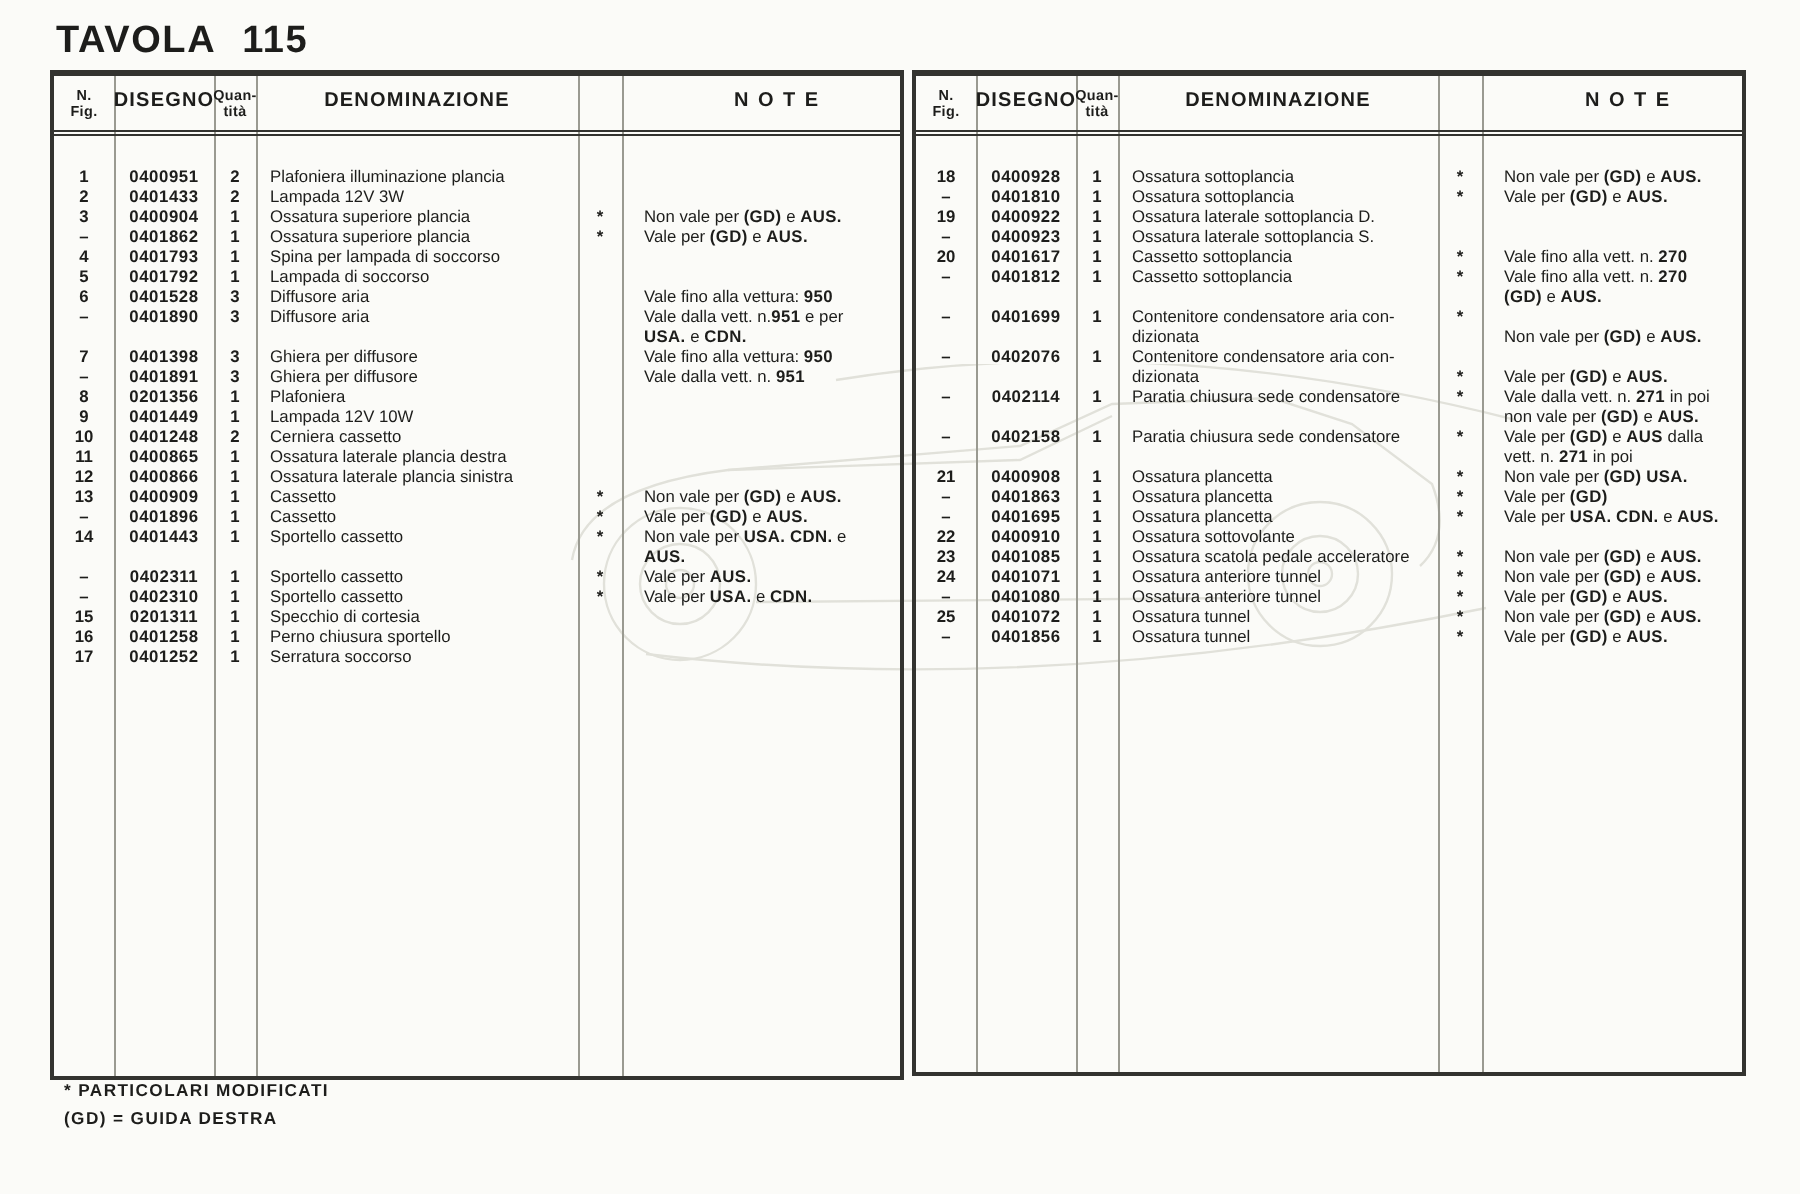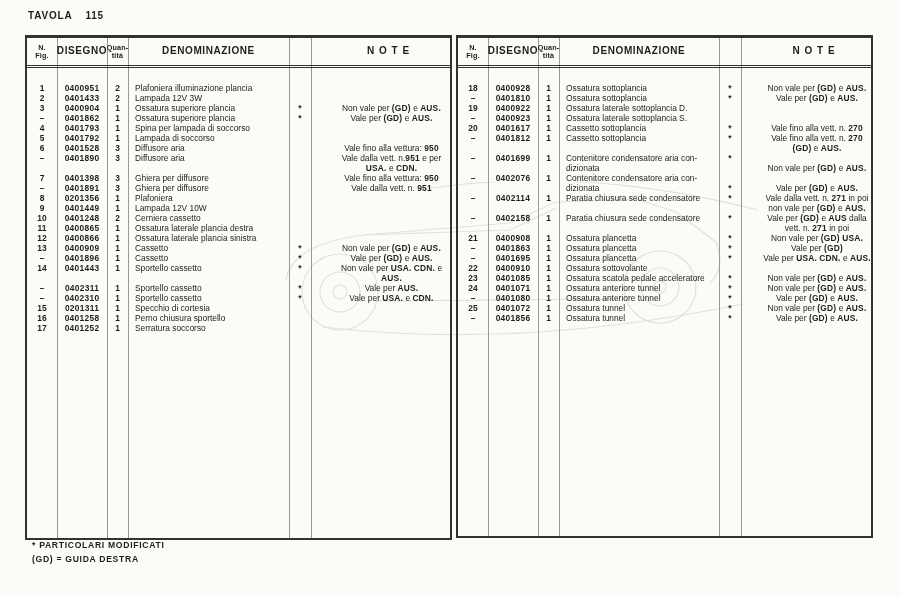--- a/index.html
+++ b/index.html
@@ -2,21 +2,21 @@
 <html><head>
 <meta charset="utf-8">
 <style>
   html,body{margin:0;padding:0;}
   body{
     width:900px;height:597px;position:relative;overflow:hidden;
     background:#fbfbf8;color:#1d1d1b;
     font-family:"Liberation Sans", sans-serif;
     -webkit-font-smoothing:antialiased;
   }
-  .title{position:absolute;left:28px;top:10px;font-size:10px;font-weight:bold;letter-spacing:.8px;}
+  .title{position:absolute;left:28px;top:10px;font-size:19px;font-weight:bold;letter-spacing:.8px;}
   .title .num{margin-left:13px;}
 
   .watermark{position:absolute;left:268px;top:182px;width:490px;height:170px;z-index:0;pointer-events:none;}
 
   .ptable{
     position:absolute;top:35px;z-index:1;background:transparent;
     border:2px solid #33332f;border-top-width:3px;
   }
   #tbl-left{left:25px;width:423px;height:500px;--c1:30px;--c2:50px;--c3:21px;--c4:161px;--c5:22px;}
   #tbl-right{left:456px;width:413px;height:498px;--c1:30px;--c2:50px;--c3:21px;--c4:160px;--c5:22px;}
@@ -30,21 +30,21 @@
 
   .vline{position:absolute;top:0;bottom:0;width:1px;background:#9a9a91;z-index:1;}
 
   .tbody{position:relative;z-index:2;padding-top:15px;}
   .line{height:10px;font-size:8.4px;line-height:10px;white-space:nowrap;}
   .cell.fig{text-align:center;font-weight:bold;}
   .cell.dis{text-align:center;font-weight:bold;letter-spacing:.3px;}
   .cell.qty{text-align:center;font-weight:bold;}
   .cell.den{padding-left:7px;}
   .cell.star{text-align:center;font-weight:bold;}
-  .cell.note{padding-left:22px;text-align:center;}
+  .cell.note{padding-left:11px;}
   .cell.note b{font-weight:bold;letter-spacing:.2px;}
 
   .footnote{position:absolute;left:32px;z-index:1;font-size:8.6px;font-weight:bold;letter-spacing:.7px;}
   #fn1{top:540px;}
   #fn2{top:554px;}
 </style>
 </head>
 <body>
 
 <div class="title"><span>TAVOLA</span><span class="num">115</span></div>

